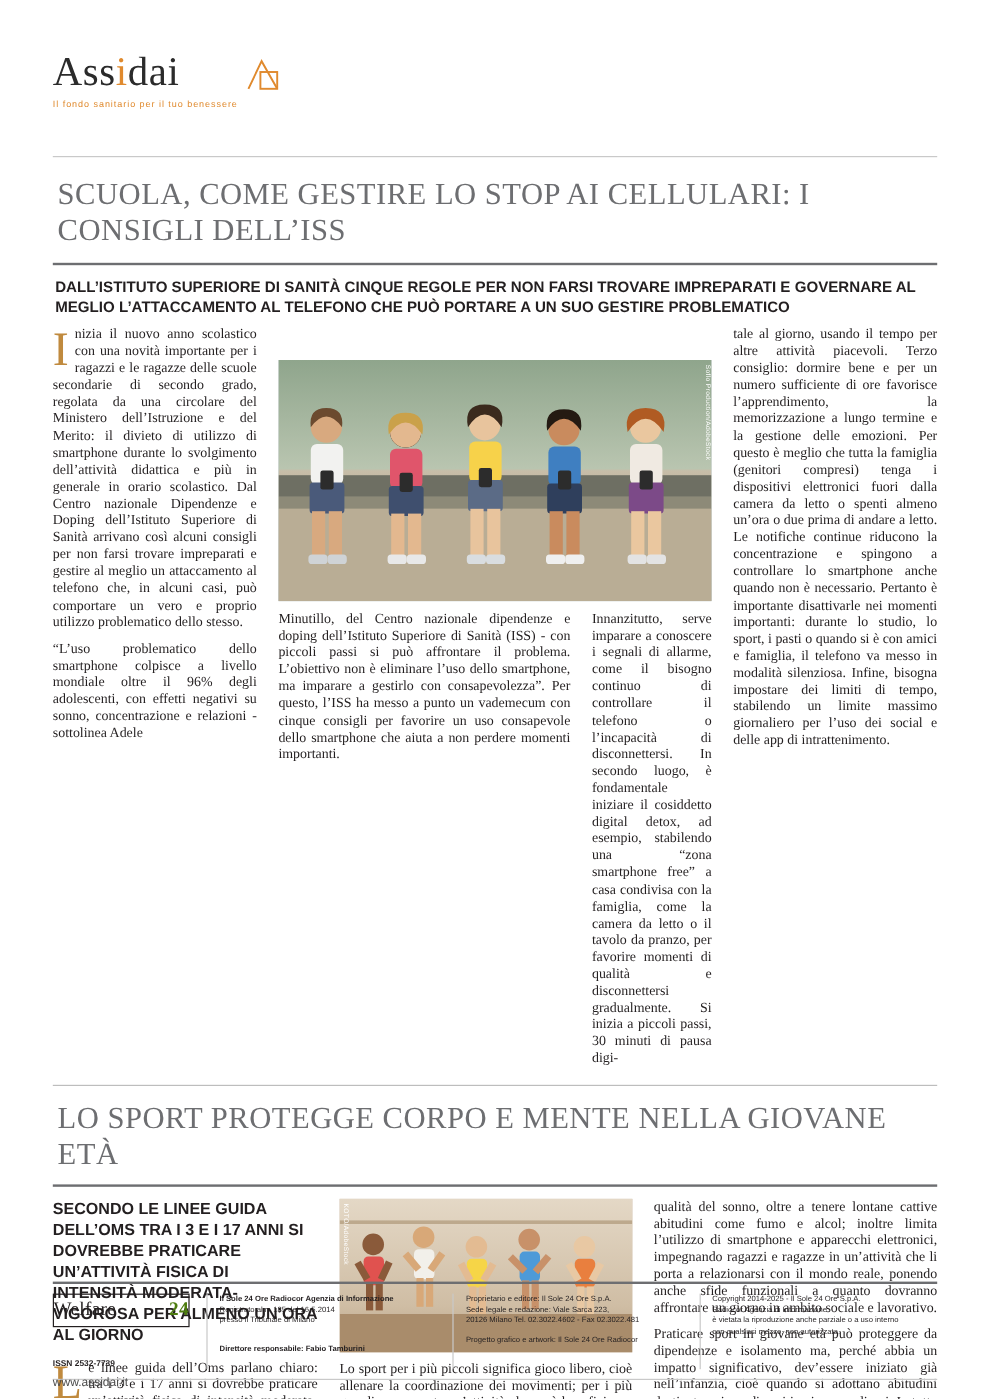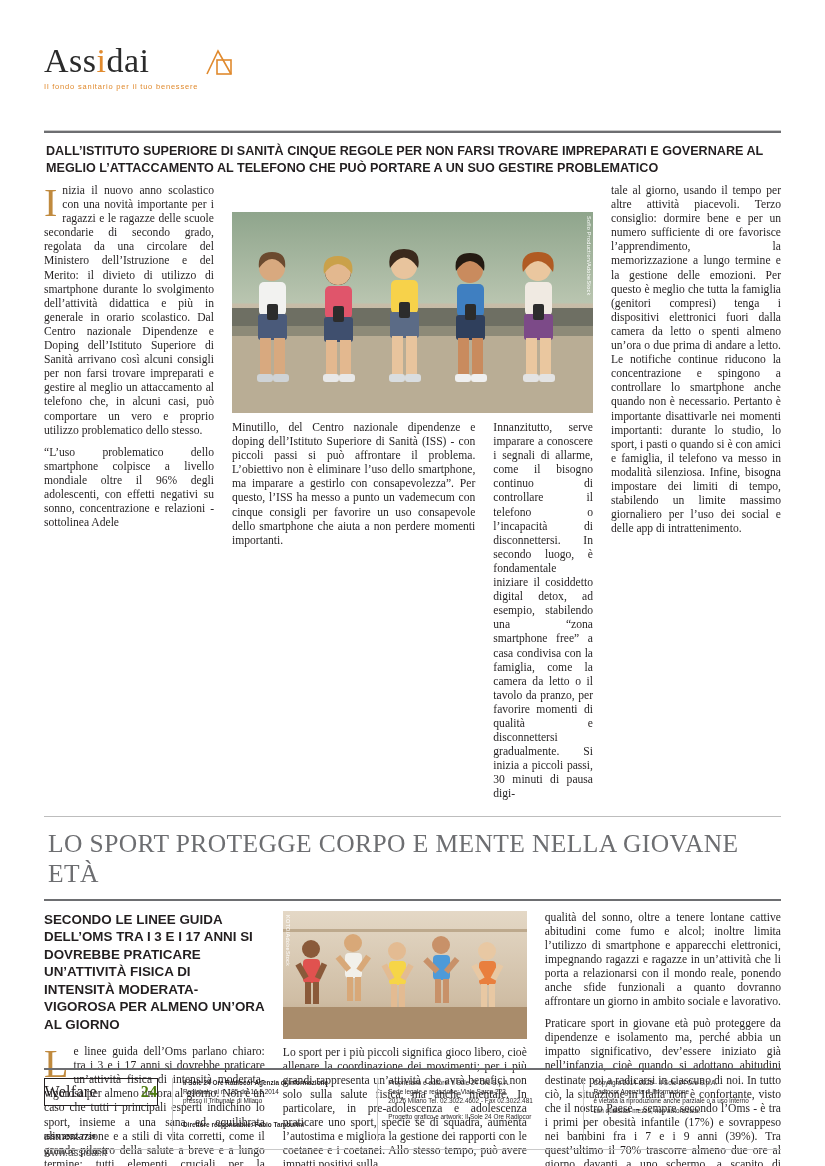--- a/index.html
+++ b/index.html
@@ -65,20 +65,21 @@
       <div class="logo-mark">
         <svg width="30" height="30" viewBox="0 0 30 30">
           <path d="M3 26 L14 3 L27 26" fill="none" stroke="#e08a2e" stroke-width="1.6"></path>
           <rect x="13" y="12" width="14" height="14" fill="none" stroke="#e08a2e" stroke-width="1.6"></rect>
         </svg>
       </div>
     </div>
   </div>
   <div class="rule-top"></div>
 
+  <div class="headline">SCUOLA, COME GESTIRE LO STOP AI CELLULARI: I CONSIGLI DELL’ISS</div>
   <div class="hr-thick"></div>
   <div class="standfirst">DALL’ISTITUTO SUPERIORE DI SANITÀ CINQUE REGOLE PER NON FARSI TROVARE IMPREPARATI E GOVERNARE AL MEGLIO L’ATTACCAMENTO AL TELEFONO CHE PUÒ PORTARE A UN SUO GESTIRE PROBLEMATICO</div>
 
   <div class="cols">
 
     <div class="col">
       <p class="body dropcap">Inizia il nuovo anno scolastico con una novità importante per i ragazzi e le ragazze delle scuole secondarie di secondo grado, regolata da una circolare del Ministero dell’Istruzione e del Merito: il divieto di utilizzo di smartphone durante lo svolgimento dell’attività didattica e più in generale in orario scolastico. Dal Centro nazionale Dipendenze e Doping dell’Istituto Superiore di Sanità arrivano così alcuni consigli per non farsi trovare impreparati e gestire al meglio un attaccamento al telefono che, in alcuni casi, può comportare un vero e proprio utilizzo problematico dello stesso.</p>
       <p class="body">“L’uso problematico dello smartphone colpisce a livello mondiale oltre il 96% degli adolescenti, con effetti negativi su sonno, concentrazione e relazioni - sottolinea Adele</p>
     </div>
 

